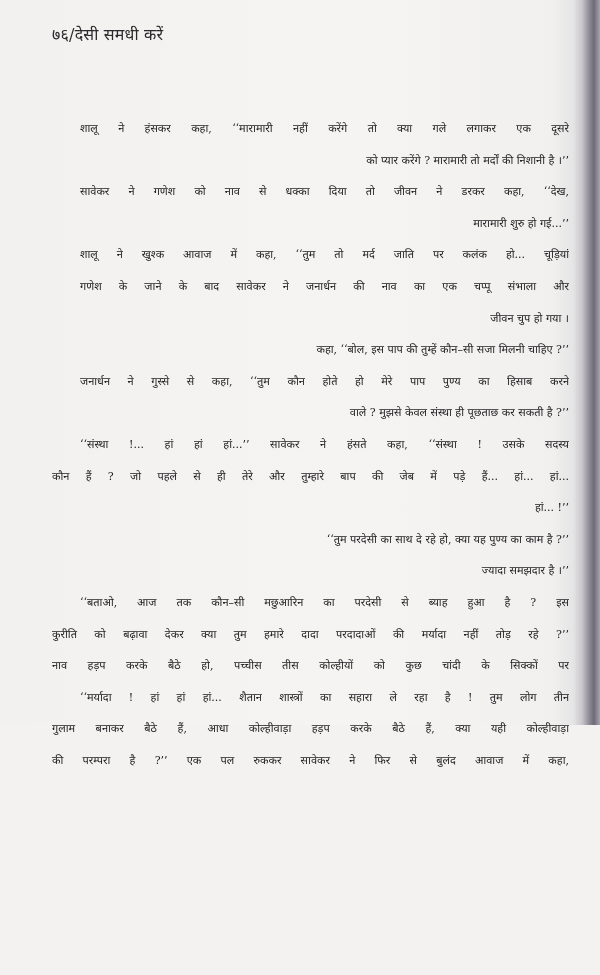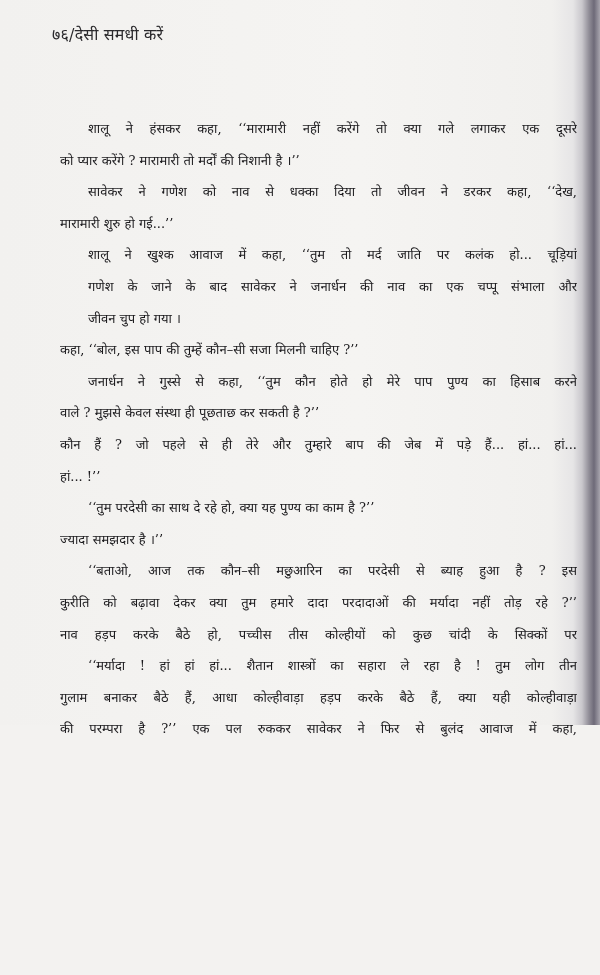--- a/index.html
+++ b/index.html
@@ -28,30 +28,30 @@
       top: 23px;
       font-size: 16px;
       letter-spacing: 0.2px;
       color: #2a292c;
     }
     .body-text {
       position: absolute;
       left: 52px;
       top: 113px;
       width: 517px;
-      font-size: 13px;
+      font-size: 11px;
       line-height: 31.6px;
       color: #1b1a1d;
-      margin-left: 8px;
     }
     .line {
       display: block;
       white-space: nowrap;
       height: 31.6px;
       overflow: visible;
+      text-align: right;
     }
     .line.indent {
       padding-left: 28px;
     }
     .line.justify {
       text-align: justify;
       text-align-last: justify;
       white-space: normal;
       overflow: hidden;
     }
@@ -66,20 +66,21 @@
     <span class="line indent justify">शालू ने हंसकर कहा, ‘‘मारामारी नहीं करेंगे तो क्या गले लगाकर एक दूसरे</span>
     <span class="line">को प्यार करेंगे ? मारामारी तो मर्दों की निशानी है ।’’</span>
     <span class="line indent justify">सावेकर ने गणेश को नाव से धक्का दिया तो जीवन ने डरकर कहा, ‘‘देख,</span>
     <span class="line">मारामारी शुरु हो गई...’’</span>
     <span class="line indent justify">शालू ने खुश्क आवाज में कहा, ‘‘तुम तो मर्द जाति पर कलंक हो... चूड़ियां</span>
     <span class="line indent justify">गणेश के जाने के बाद सावेकर ने जनार्धन की नाव का एक चप्पू संभाला और</span>
     <span class="line indent">जीवन चुप हो गया ।</span>
     <span class="line">कहा, ‘‘बोल, इस पाप की तुम्हें कौन–सी सजा मिलनी चाहिए ?’’</span>
     <span class="line indent justify">जनार्धन ने गुस्से से कहा, ‘‘तुम कौन होते हो मेरे पाप पुण्य का हिसाब करने</span>
     <span class="line">वाले ? मुझसे केवल संस्था ही पूछताछ कर सकती  है ?’’</span>
+    <span class="line indent justify">‘‘संस्था !... हां हां हां...’’ सावेकर ने हंसते कहा, ‘‘संस्था ! उसके सदस्य</span>
     <span class="line justify">कौन हैं ? जो पहले से ही तेरे और तुम्हारे बाप की जेब में पड़े हैं... हां... हां...</span>
     <span class="line">हां... !’’</span>
     <span class="line indent">‘‘तुम परदेसी का साथ दे रहे हो, क्या यह पुण्य का काम है ?’’</span>
     <span class="line">ज्यादा समझदार है ।’’</span>
     <span class="line indent justify">‘‘बताओ, आज तक कौन–सी मछुआरिन का परदेसी से ब्याह हुआ है ? इस</span>
     <span class="line justify">कुरीति को बढ़ावा देकर क्या तुम हमारे दादा परदादाओं की मर्यादा नहीं तोड़ रहे ?’’</span>
     <span class="line justify">नाव हड़प करके बैठे हो, पच्चीस तीस कोल्हीयों को कुछ चांदी के सिक्कों पर</span>
     <span class="line indent justify">‘‘मर्यादा ! हां हां हां... शैतान शास्त्रों का सहारा ले रहा है ! तुम लोग तीन</span>
     <span class="line justify">गुलाम बनाकर बैठे हैं, आधा कोल्हीवाड़ा हड़प करके बैठे हैं, क्या यही कोल्हीवाड़ा</span>
     <span class="line justify">की परम्परा है ?’’ एक पल रुककर सावेकर ने फिर से बुलंद आवाज में कहा,</span>

